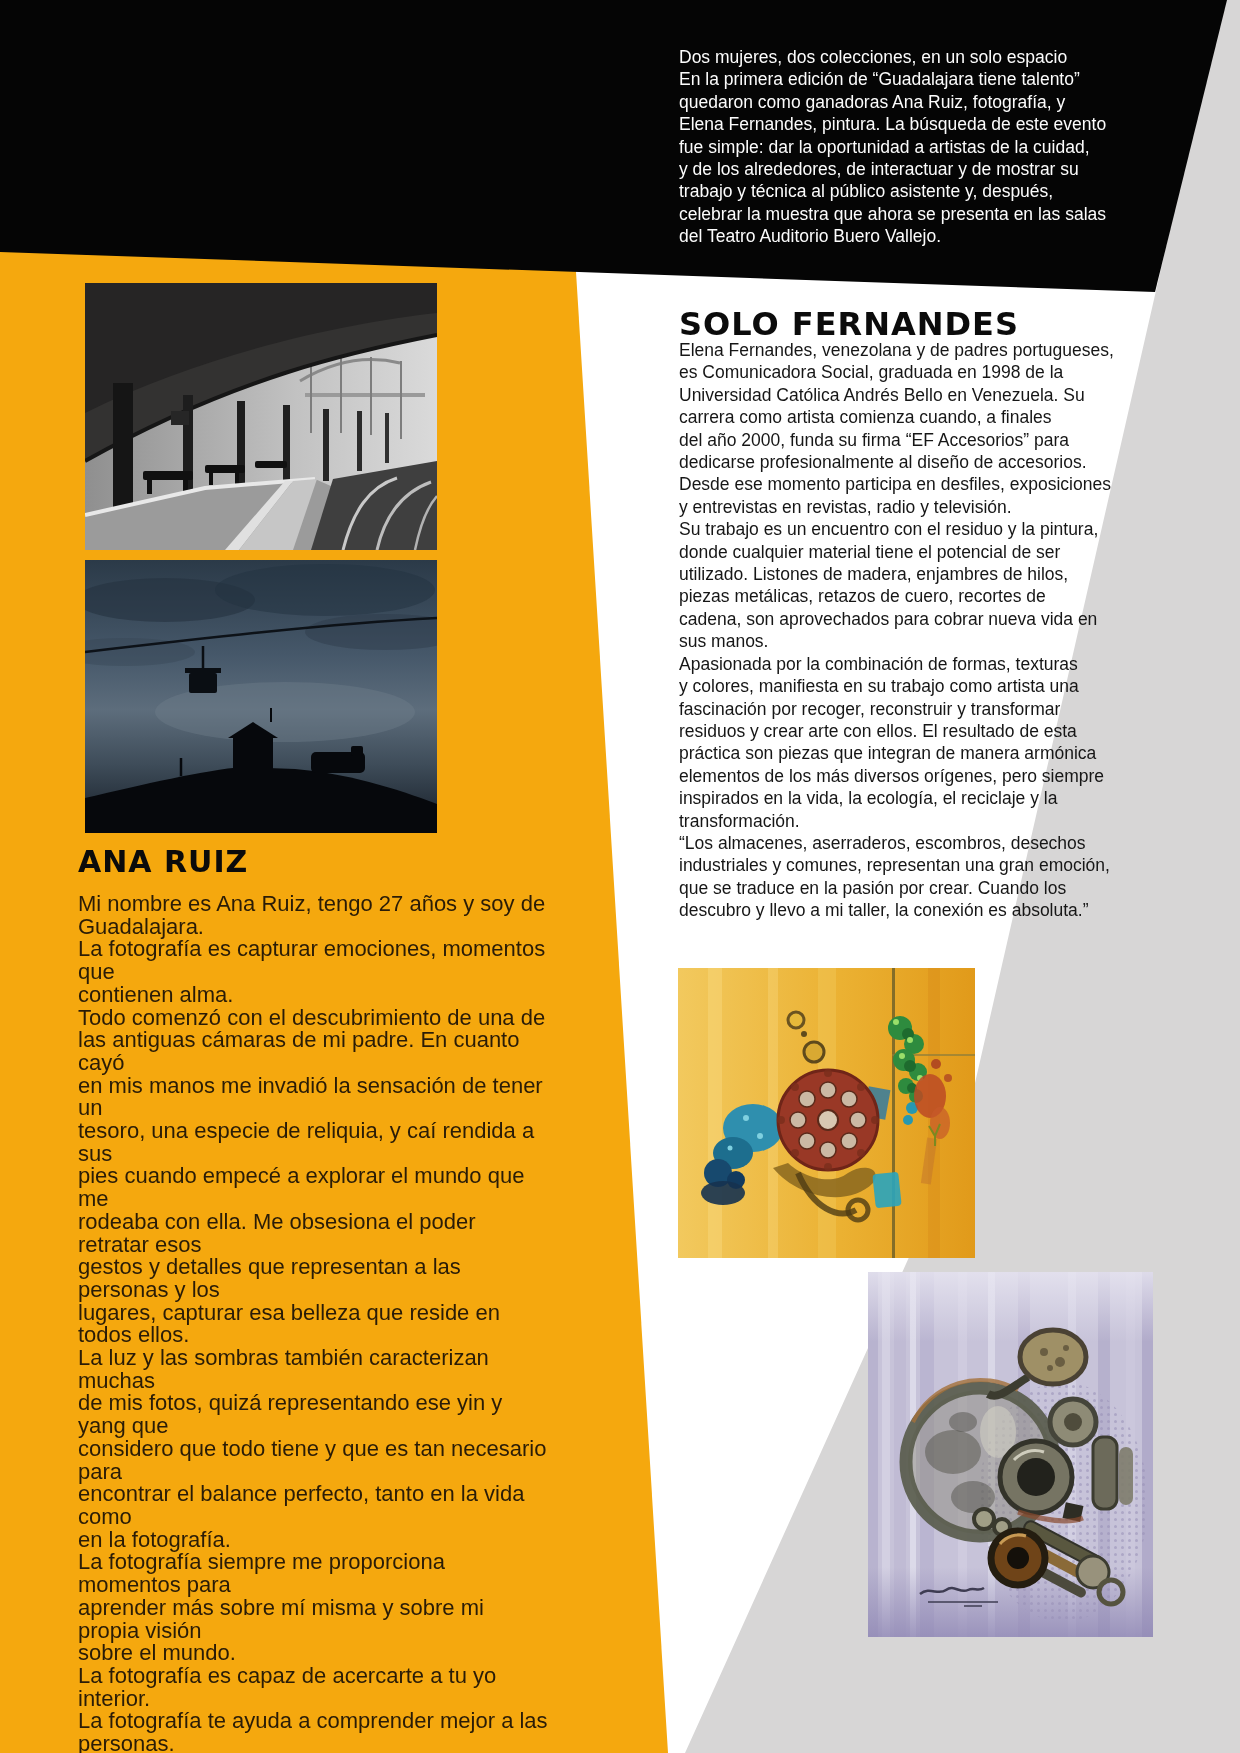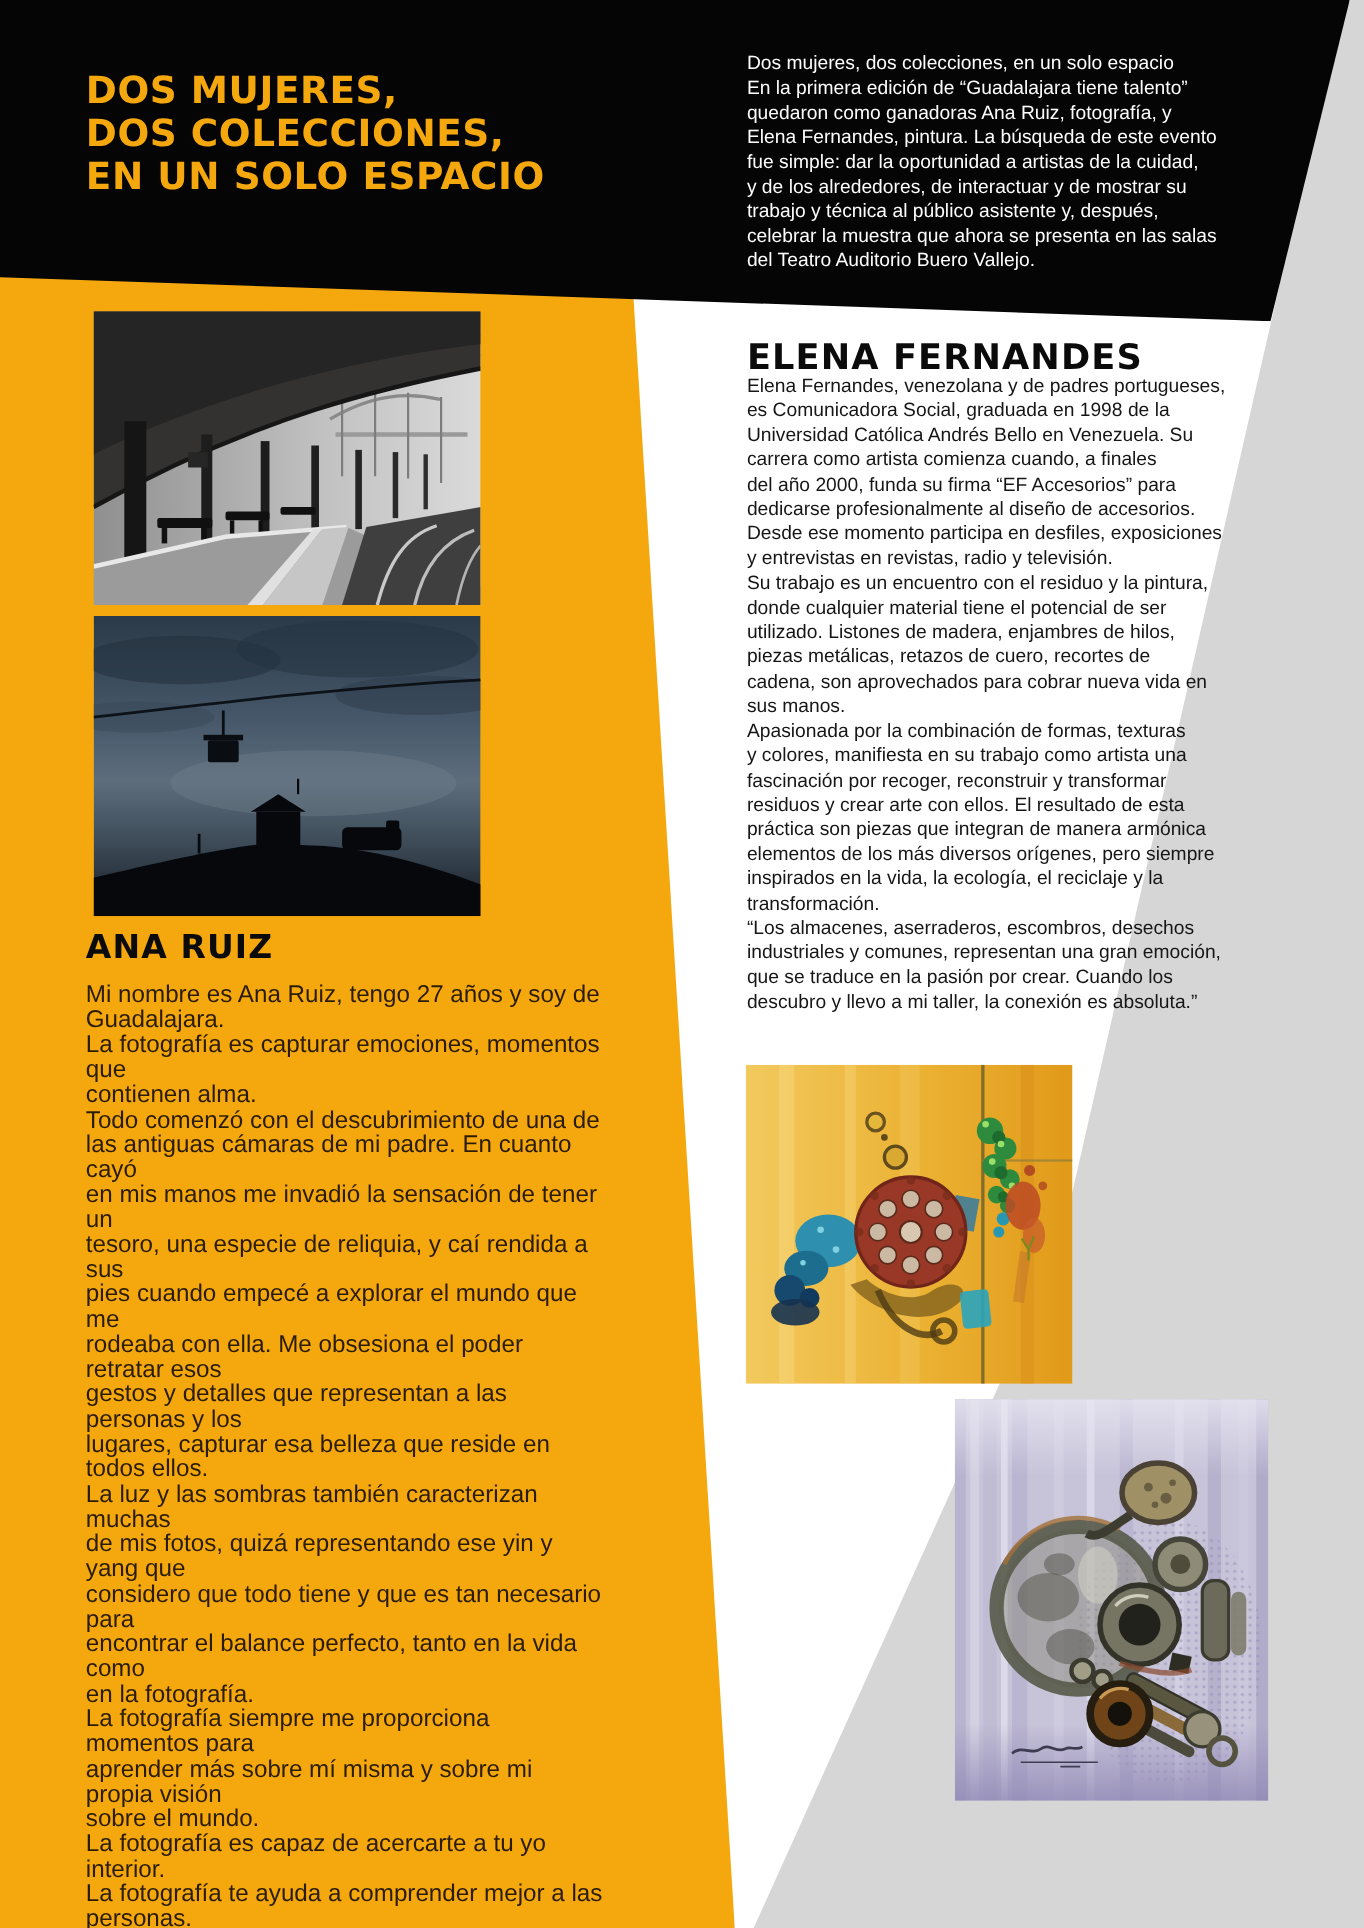--- a/index.html
+++ b/index.html
@@ -41,23 +41,20 @@
 </style>
 </head>
 <body>
 
 <div class="page">
 
   <div class="layer gray-band"></div>
   <div class="layer orange-col"></div>
   <div class="layer black-header"></div>
 
-  <h1 class="title">DOS MUJERES,
-DOS COLECCIONES,
-EN UN SOLO ESPACIO</h1>
 
   <div class="intro">Dos mujeres, dos colecciones, en un solo espacio
 En la primera edición de “Guadalajara tiene talento”
 quedaron como ganadoras Ana Ruiz, fotografía, y
 Elena Fernandes, pintura. La búsqueda de este evento
 fue simple: dar la oportunidad a artistas de la cuidad,
 y de los alrededores, de interactuar y de mostrar su
 trabajo y técnica al público asistente y, después,
 celebrar la muestra que ahora se presenta en las salas
 del Teatro Auditorio Buero Vallejo.</div>
@@ -173,21 +170,21 @@
 sentimientos.
 La fotografía te brinda paciencia.
 La fotografía te enseña a reaccionar rápidamente ante
 situaciones inesperadas.
 Estás innovando cuando estás fotografiando, hay
 una cierta idea en tu cabeza que intentas visualizar y
 hacerla visible para el resto del mundo.
 La fotografía realmente puede enseñarte cómo
 convertir las ideas en algo tangible”.</div>
 
-  <h2 class="h-elena">ELENA FERNANDES</h2>
+  <h2 class="h-elena">SOLO FERNANDES</h2>
   <div class="body-elena">Elena Fernandes, venezolana y de padres portugueses,
 es Comunicadora Social, graduada en 1998 de la
 Universidad Católica Andrés Bello en Venezuela. Su
 carrera como artista comienza cuando, a finales
 del año 2000, funda su firma “EF Accesorios” para
 dedicarse profesionalmente al diseño de accesorios.
 Desde ese momento participa en desfiles, exposiciones
 y entrevistas en revistas, radio y televisión.
 Su trabajo es un encuentro con el residuo y la pintura,
 donde cualquier material tiene el potencial de ser

